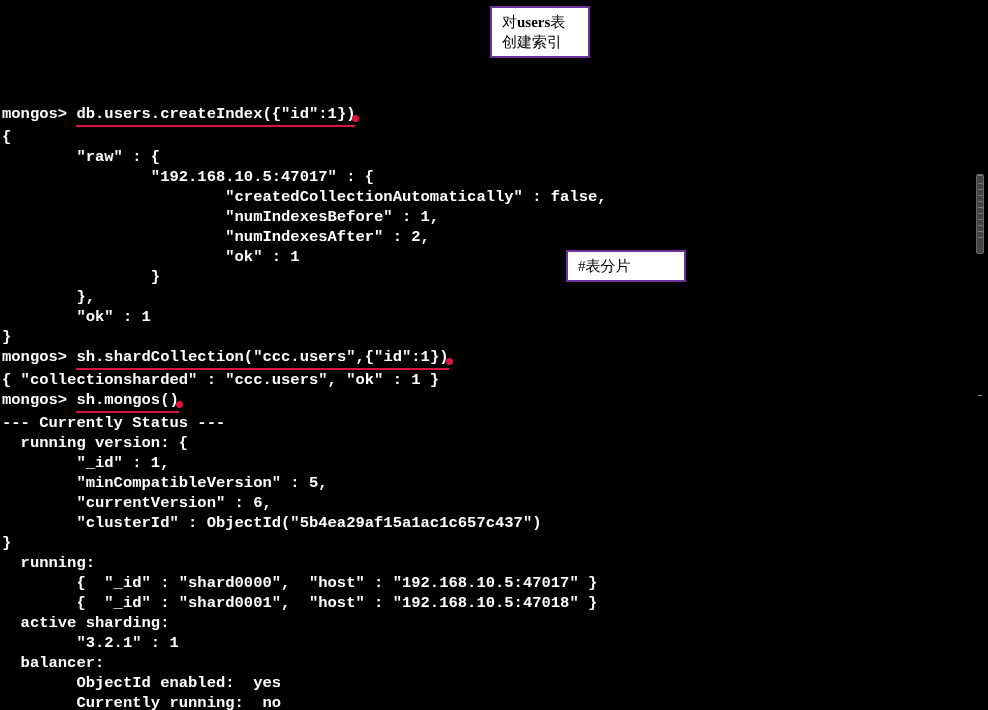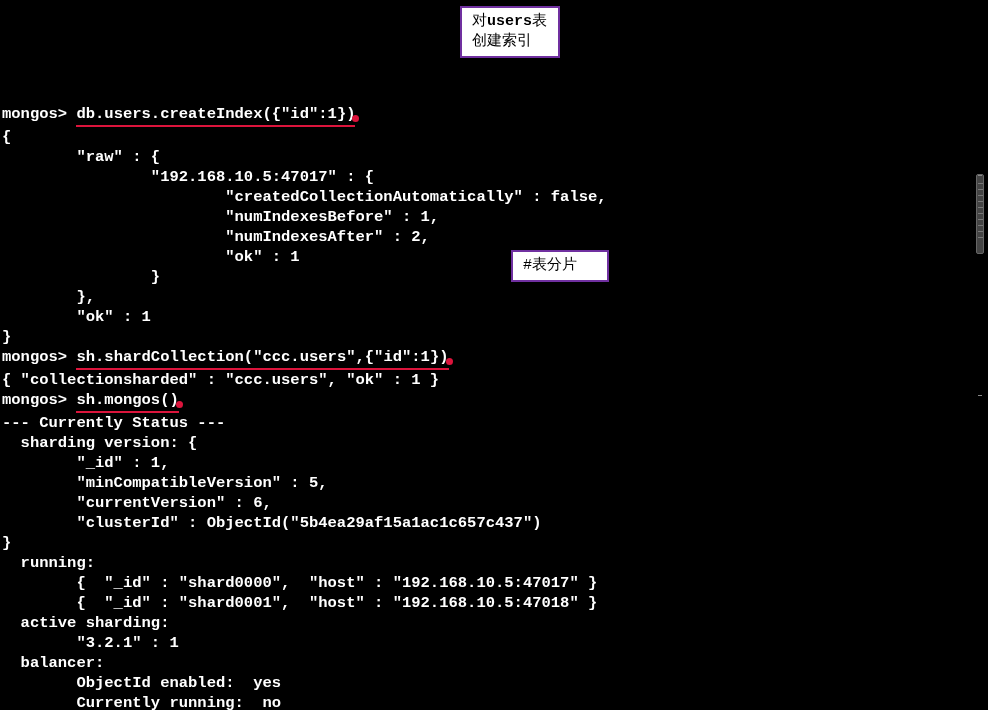--- a/index.html
+++ b/index.html
@@ -32,25 +32,26 @@
       border-radius: 50%;
       margin-left: -3px;
       vertical-align: -4px;
     }
     .callout {
       position: absolute;
       background: #fff;
       color: #000;
       border: 2px solid #7030a0;
       padding: 4px 10px;
-      font-family: Liberation Mono, monospace;
+      font-family: Liberation Serif, serif;
       font-size: 15px;
       line-height: 20px;
       font-weight: normal;
       white-space: normal;
+      margin-left: 30px;
     }
     .callout .bold { font-weight: bold; }
     .scrollbar-widget {
       position: absolute;
       right: 4px;
       top: 174px;
       width: 8px;
       height: 80px;
       background: #444;
       border: 1px solid #666;
@@ -82,21 +83,21 @@
 <span>                        "numIndexesAfter" : 2,</span>
 <span>                        "ok" : 1</span>
 <span>                }</span>
 <span>        },</span>
 <span>        "ok" : 1</span>
 <span>}</span>
 <span>mongos&gt;</span> <span class="underline-red">sh.shardCollection("ccc.users",{"id":1})</span><span class="red-dot"></span>
 <span>{ "collectionsharded" : "ccc.users", "ok" : 1 }</span>
 <span>mongos&gt;</span> <span class="underline-red">sh.mongos()</span><span class="red-dot"></span>
 <span>--- Currently Status ---</span>
-<span>  sharding version: {</span>
+<span>  running version: {</span>
 <span>        "_id" : 1,</span>
 <span>        "minCompatibleVersion" : 5,</span>
 <span>        "currentVersion" : 6,</span>
 <span>        "clusterId" : ObjectId("5b4ea29af15a1ac1c657c437")</span>
 <span>}</span>
 <span>  running:</span>
 <span>        {  "_id" : "shard0000",  "host" : "192.168.10.5:47017" }</span>
 <span>        {  "_id" : "shard0001",  "host" : "192.168.10.5:47018" }</span>
 <span>  active sharding:</span>
 <span>        "3.2.1" : 1</span>
@@ -106,21 +107,21 @@
 
 
 
 </div>
 
 <div class="callout" style="left:460px; top:6px; width:100px;">
   <span>对</span><span class="bold">users</span><span>表</span><br>
   <span>创建索引</span>
 </div>
 
-<div class="callout" style="left:511px; top:250px; width:98px;">
+<div class="callout" style="left:536px; top:250px; width:120px;">
   <span>#表分片</span>
 </div>
 
 <div class="scrollbar-widget">
   <span class="line" style="top:8px;"></span>
   <span class="line" style="top:14px;"></span>
   <span class="line" style="top:20px;"></span>
   <span class="line" style="top:26px;"></span>
   <span class="line" style="top:32px;"></span>
   <span class="line" style="top:38px;"></span>

